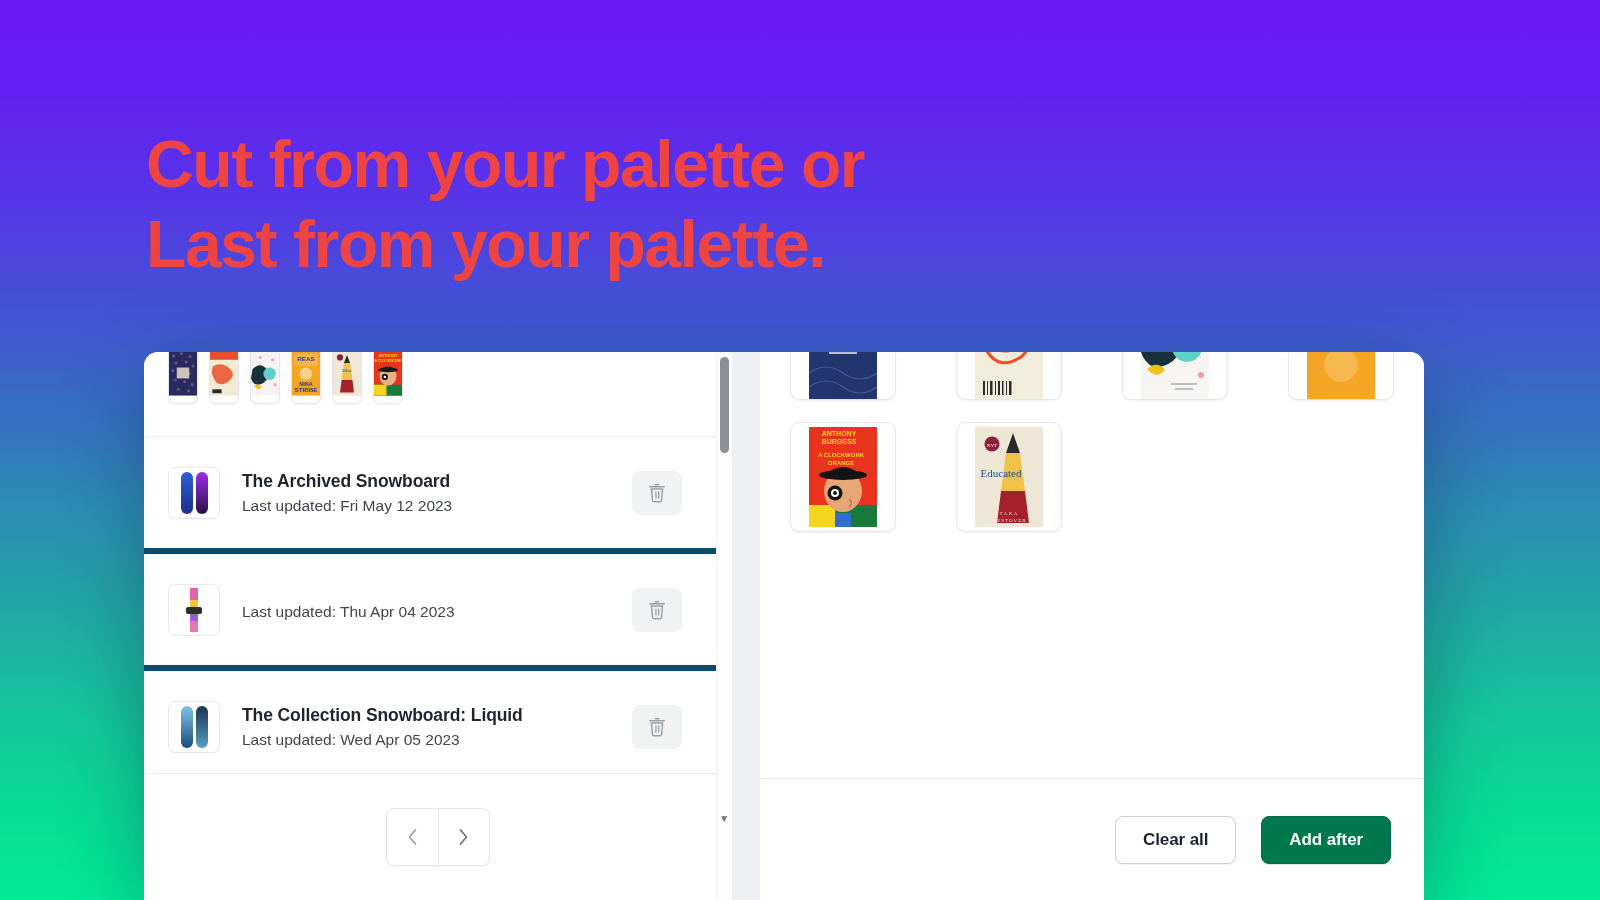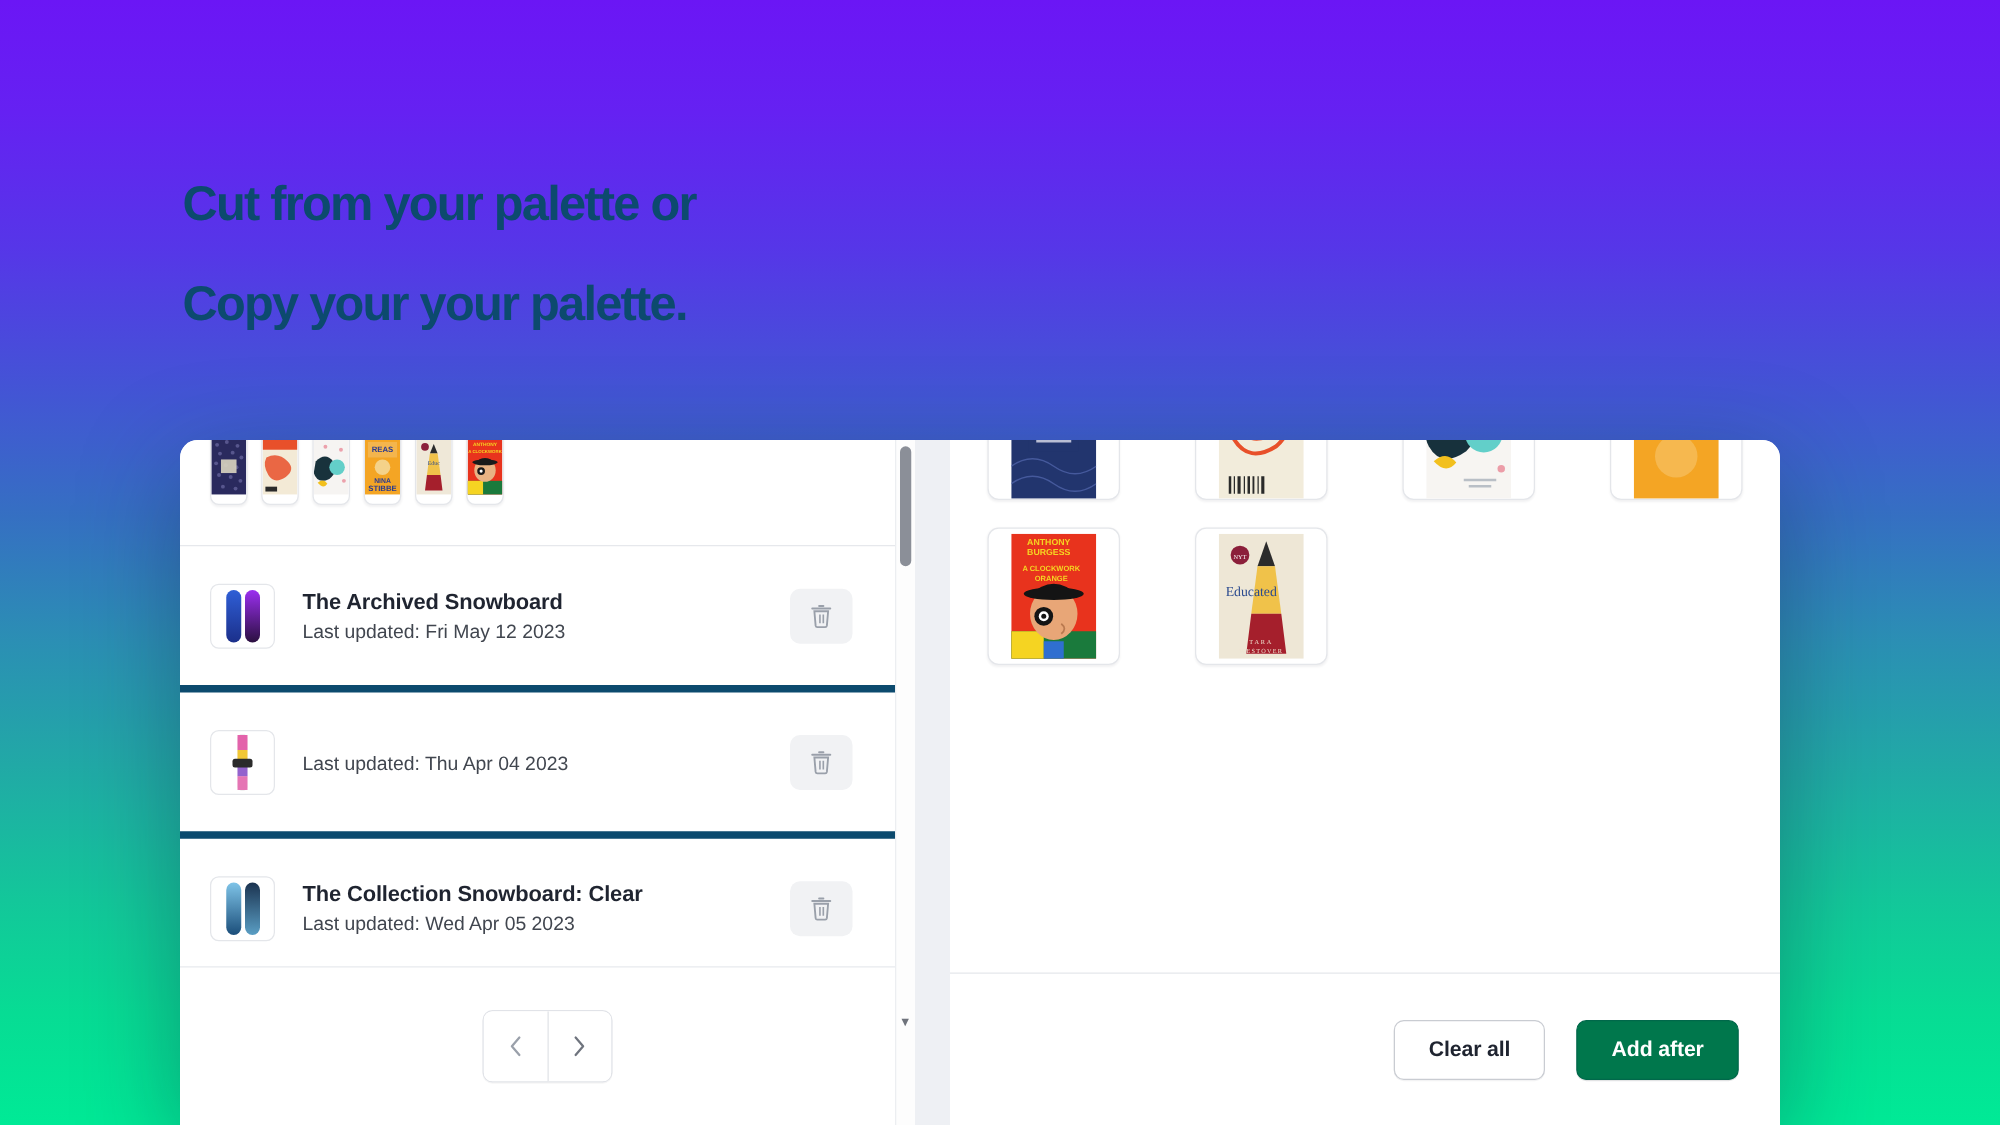--- a/index.html
+++ b/index.html
@@ -21,22 +21,22 @@
   }
 
   
   .hero {
     position: absolute;
     left: 146px;
     top: 124px;
     width: 1000px;
   }
   .hero-line {
-    color: #0c4a6e;
-    font-size: 39px;
+    color: #ef4444;
+    font-size: 66px;
     font-weight: 700;
     letter-spacing: -1.4px;
     line-height: 80px;
     white-space: nowrap;
   }
 
   
   .modal-wrap {
     position: absolute;
     left: 144px;
@@ -232,21 +232,21 @@
     background: #00774c; color: #fff; border: 1px solid #00684a;
     padding: 0 27px;
     box-shadow: 0 1px 0 rgba(20,23,37,0.12);
   }
 </style>
 </head>
 <body>
 
 <div class="hero">
   <div class="hero-line">Cut from your palette or</div>
-  <div class="hero-line">Copy your your palette.</div>
+  <div class="hero-line">Last from your palette.</div>
 </div>
 
 <div class="modal-wrap">
 <div class="modal">
 
   <div class="left-panel">
 
     <div class="thumb-strip">
       <div class="thumb-card">
         <svg class="cover" viewBox="0 0 36 58">
@@ -379,21 +379,21 @@
       </div>
 
       <div class="prow">
         <div class="prow-thumb">
           <div class="board-pair">
             <div class="board" style="background:linear-gradient(180deg,#7fc4e8,#1b4e7a);"></div>
             <div class="board" style="background:linear-gradient(180deg,#1b3350,#5a9ec4);"></div>
           </div>
         </div>
         <div class="prow-text">
-          <div class="prow-title">The Collection Snowboard: Clear</div>
+          <div class="prow-title">The Collection Snowboard: Liquid</div>
           <div class="prow-sub">Last updated: Wed Apr 05 2023</div>
         </div>
         <button class="trash-btn">
           <svg width="18" height="20" viewBox="0 0 18 20">
             <rect x="1" y="3" width="16" height="1.6" rx="0.8" fill="#9aa0aa"></rect>
             <rect x="6.5" y="1" width="5" height="1.6" rx="0.8" fill="#9aa0aa"></rect>
             <path d="M3.5 6 h11 l-1 11.5 a1.4 1.4 0 0 1 -1.4 1.2 h-6.2 a1.4 1.4 0 0 1 -1.4 -1.2 z" fill="none" stroke="#9aa0aa" stroke-width="1.5"></path>
             <rect x="7.3" y="8.6" width="1.3" height="7" fill="#9aa0aa"></rect>
             <rect x="10" y="8.6" width="1.3" height="7" fill="#9aa0aa"></rect>
           </svg>

